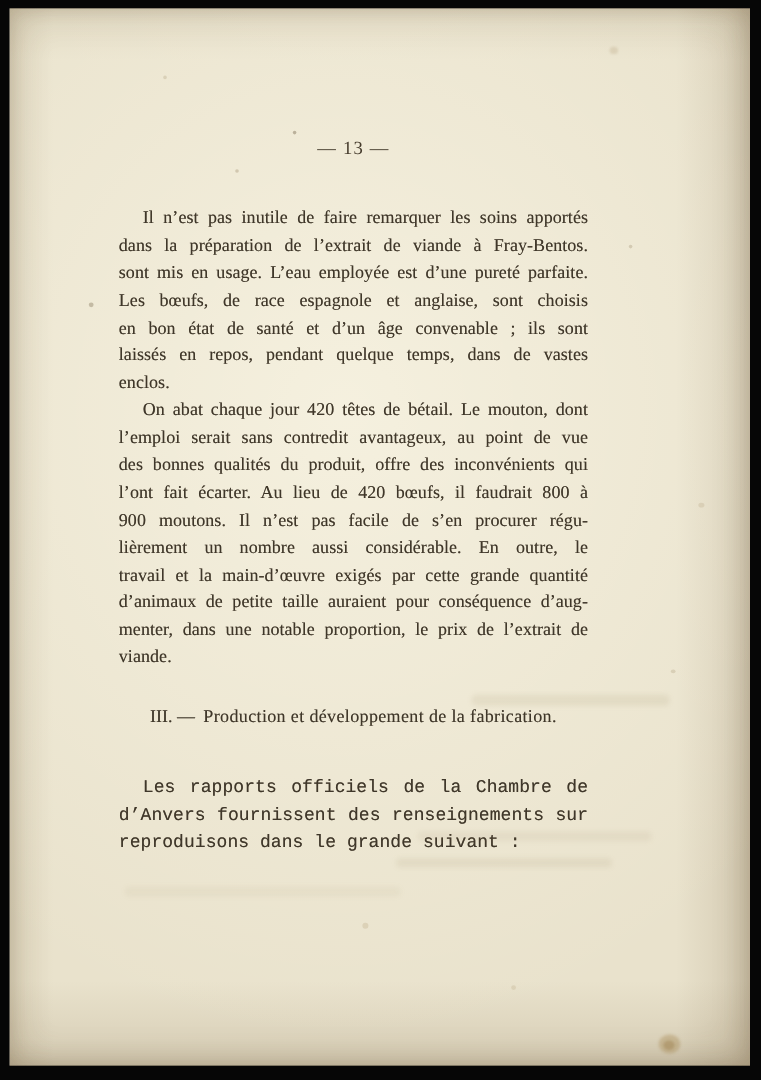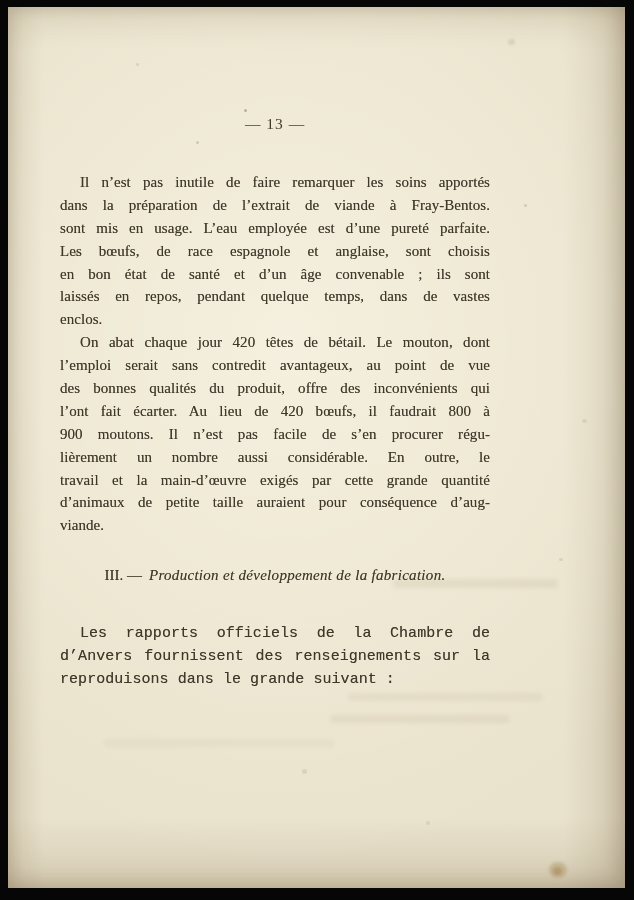--- a/index.html
+++ b/index.html
@@ -17,21 +17,21 @@
       radial-gradient(ellipse 130% 100% at 45% 38%, rgba(255,252,238,0.55) 0%, rgba(255,250,230,0.0) 60%),
       linear-gradient(90deg, rgba(120,95,55,0.10) 0%, rgba(120,95,55,0.0) 6%, rgba(120,95,55,0.0) 90%, rgba(100,75,40,0.16) 100%),
       linear-gradient(180deg, rgba(120,95,55,0.08) 0%, rgba(120,95,55,0.0) 5%, rgba(120,95,55,0.0) 92%, rgba(100,75,40,0.14) 100%),
       #e9e2cc;
     box-shadow:
       inset 0 0 34px rgba(95,75,40,0.16),
       inset -7px -6px 16px rgba(70,52,25,0.12),
       inset 5px 4px 12px rgba(90,70,40,0.08);
     color: #3f372a;
     box-sizing: border-box;
-    padding: 107px 135px 0 52px;
+    padding: 107px 135px 0 91px;
   }
   .page-number {
     text-align: center;
     font-size: 15.5px;
     line-height: 20px;
     letter-spacing: 1px;
     color: #453b2c;
   }
   .para { margin: 0; }
   .para.p1 { margin-top: 37px; }
@@ -52,21 +52,21 @@
   .line.indent { text-indent: 20px; }
   .heading {
     margin-top: 26px;
     text-align: center;
     font-size: 15px;
     line-height: 24px;
     height: 24px;
     text-shadow: 0 0 0.5px rgba(62,50,32,0.5);
   }
   .heading .numeral { font-style: normal; margin-right: 7px; }
-  .heading .title { font-style: italic; letter-spacing: 0.3px; }
+  .heading .title { letter-spacing: 0.3px; }
   .spot { position: absolute; border-radius: 50%; pointer-events: none; }
   .ghost { position: absolute; pointer-events: none; filter: blur(2px); }
 </style>
 </head>
 <body>
 
 <div class="stage">
   <div class="paper">
 
     <div class="page-number">— 13 —</div>
@@ -83,20 +83,21 @@
 
     <div class="para p2">
       <div class="line indent">On abat chaque jour 420 têtes de bétail. Le mouton, dont</div>
       <div class="line">l’emploi serait sans contredit avantageux, au point de vue</div>
       <div class="line">des bonnes qualités du produit, offre des inconvénients qui</div>
       <div class="line">l’ont fait écarter. Au lieu de 420 bœufs, il faudrait 800 à</div>
       <div class="line">900 moutons. Il n’est pas facile de s’en procurer régu-</div>
       <div class="line">lièrement un nombre aussi considérable. En outre, le</div>
       <div class="line">travail et la main-d’œuvre exigés par cette grande quantité</div>
       <div class="line">d’animaux de petite taille auraient pour conséquence d’aug-</div>
+      <div class="line">menter, dans une notable proportion, le prix de l’extrait de</div>
       <div class="line last">viande.</div>
     </div>
 
     <div class="heading">
       <span class="numeral">III. —</span><span class="title">Production et développement de la fabrication.</span>
     </div>
 
     <div class="para p3">
       <div class="line indent">Les rapports officiels de la Chambre de commerce</div>
       <div class="line">d’Anvers fournissent des renseignements sur la production,</div>

